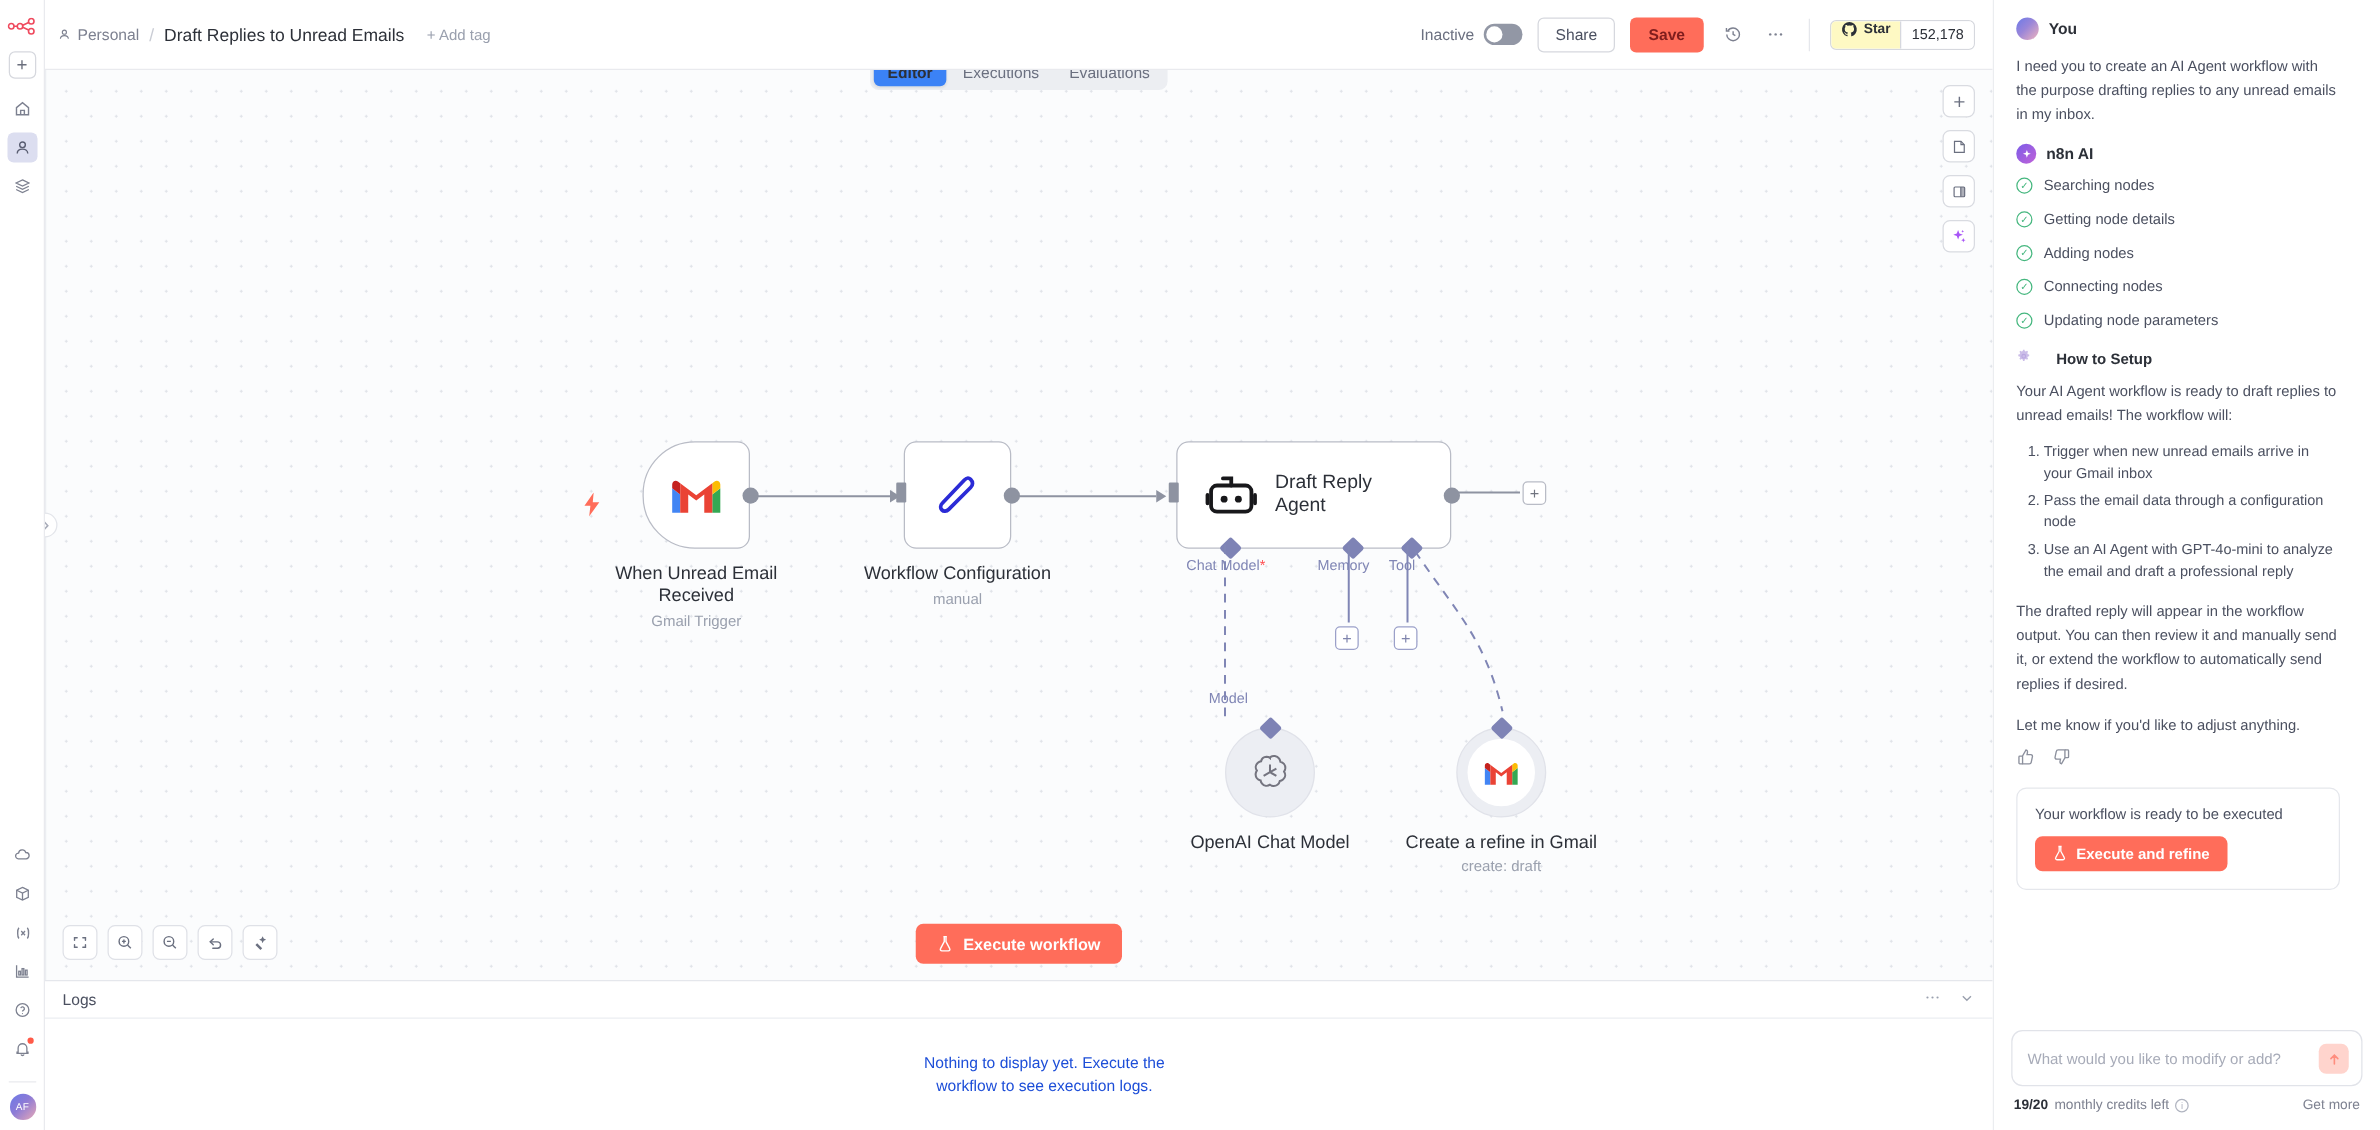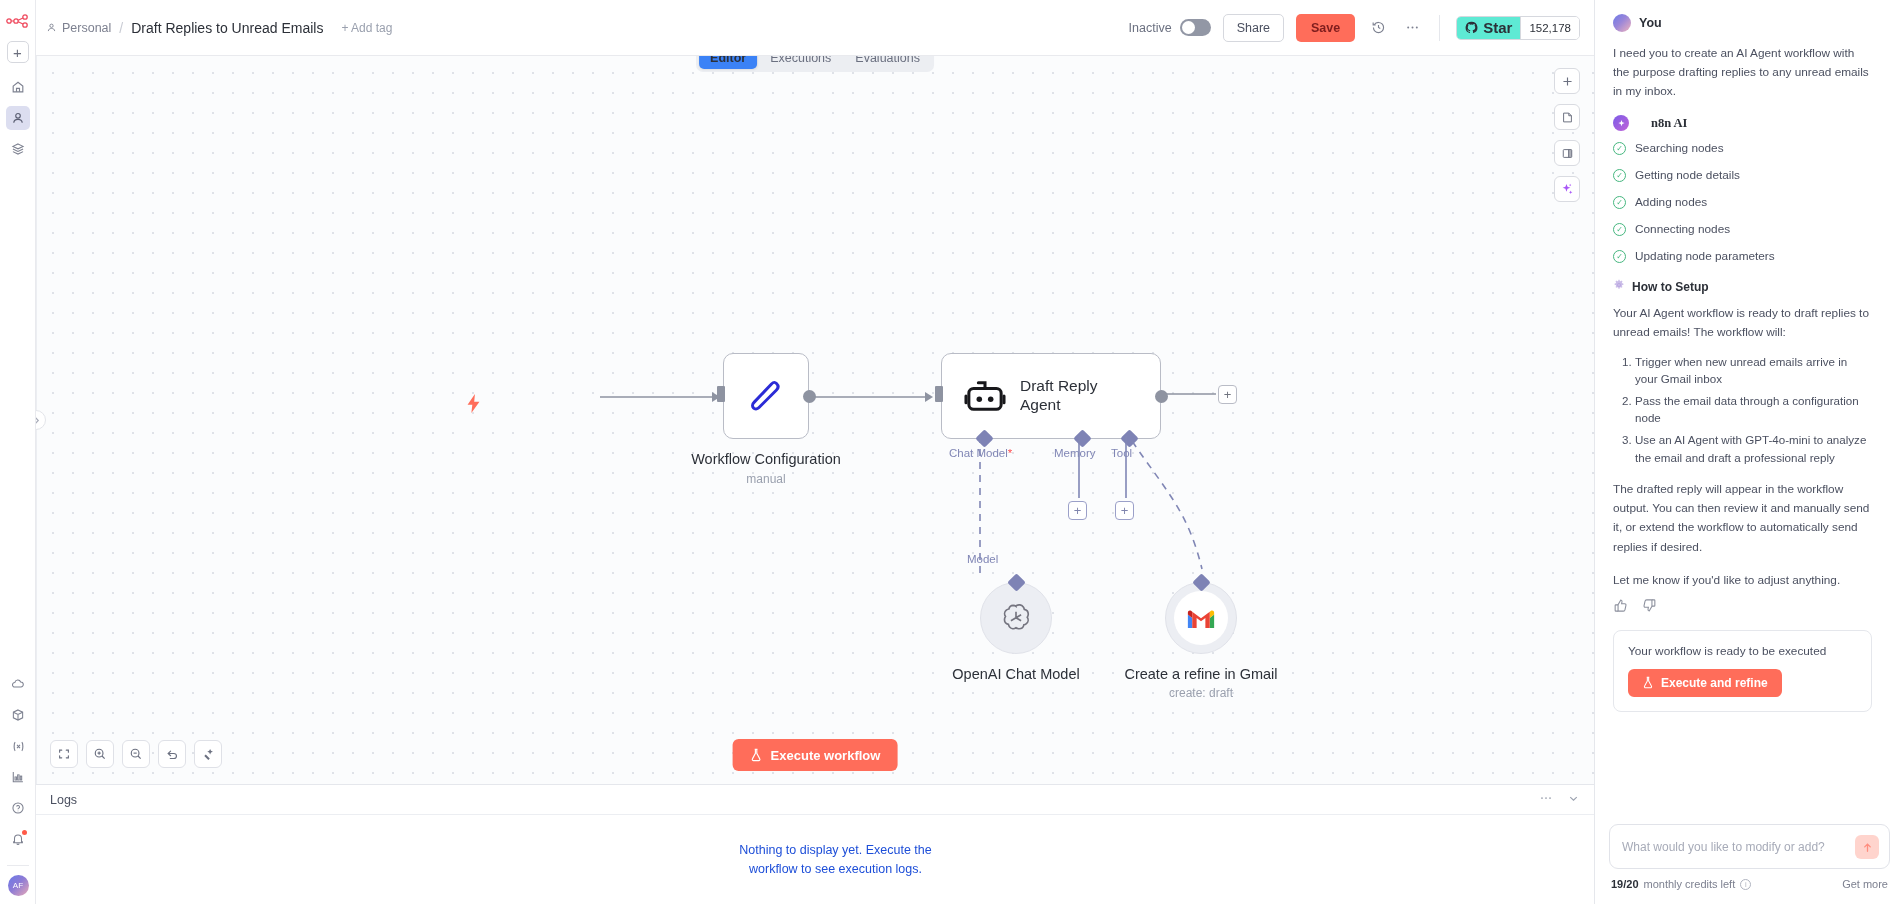--- a/index.html
+++ b/index.html
@@ -79,22 +79,22 @@
     background: #ff6d5a; color: #7f1d1d; font-size: 12.5px; font-weight: 600;
     cursor: pointer; display: flex; align-items: center;
   }
   .icon-btn { width: 22px; height: 22px; display: flex; align-items: center;
     justify-content: center; color: #7d8190; cursor: pointer; }
   .top-divider { width: 1px; height: 26px; background: #e5e7ec; margin: 0 4px; }
   .gh-star {
     display: flex; align-items: center; height: 24px;
     border: 1px solid #d6d8de; border-radius: 5px; overflow: hidden; cursor: pointer;
   }
-  .gh-left { display: flex; align-items: center; gap: 5px; padding: 0 8px;
-    height: 100%; background: #5eead4; color: #2c3038; font-size: 15px; font-weight: 600; }
+  .gh-left { display: flex; align-items: flex-start; gap: 5px; padding: 0 8px;
+    height: 100%; background: #fef9c3; color: #2c3038; font-size: 11px; font-weight: 600; }
   .gh-count { padding: 0 8px; height: 100%; display: flex; align-items: center;
     background: #fff; color: #2c3038; font-size: 11.5px; border-left: 1px solid #d6d8de; }
 
   
   .tabs-pill {
     position: absolute; left: 50%; transform: translateX(-50%);
     top: 44px; z-index: 25;
     background: #eceef2; border-radius: 7px; padding: 3px;
     display: flex; gap: 2px;
   }
@@ -191,30 +191,30 @@
 
   
   .rightpanel { width: 310px; flex: 0 0 310px; height: 904px; background: #fff;
     border-left: 1px solid #e5e7ec; display: flex; flex-direction: column; }
   .rp-scroll { flex: 1 1 auto; overflow: hidden; padding: 14px 32px 0 18px; }
   .rp-user { display: flex; align-items: center; gap: 8px; margin-bottom: 12px; }
   .rp-avatar { width: 18px; height: 18px; border-radius: 50%;
     background: linear-gradient(135deg,#6b7ae8 0%, #9a86d9 45%, #f0b3bd 100%); }
   .rp-name { font-size: 12.5px; font-weight: 700; color: #2c3038; }
   .rp-text { font-size: 11.8px; color: #4b5060; line-height: 1.62; margin-bottom: 14px; }
-  .rp-ai-head { display: flex; align-items: center; gap: 22px; margin: 6px 0 10px; font-family: Liberation Serif, serif; }
+  .rp-ai-head { display: flex; align-items: center; gap: 8px; margin: 6px 0 10px; }
   .rp-ai-badge { width: 16px; height: 16px; border-radius: 50%;
     background: linear-gradient(135deg,#7b5ce8,#c162d8); color: #fff;
     display: flex; align-items: center; justify-content: center; font-size: 9px; }
   .rp-step { display: flex; align-items: center; gap: 9px; margin-bottom: 13px; }
   .rp-step-label { font-size: 11.8px; color: #4b5060; }
   .check { width: 13px; height: 13px; border: 1.4px solid #46b77f; border-radius: 50%;
     display: flex; align-items: center; justify-content: center; color: #46b77f;
     font-size: 8px; flex: 0 0 13px; }
-  .rp-setup-head { display: flex; align-items: center; gap: 7px; margin: 16px 0 10px;
+  .rp-setup-head { display: flex; align-items: center; gap: 20px; margin: 16px 0 10px;
     font-size: 12px; font-weight: 700; color: #2c3038; }
   .rp-ol { margin: 10px 0 14px 0; padding-left: 22px; }
   .rp-ol li { font-size: 11.6px; color: #4b5060; line-height: 1.52; margin-bottom: 4px; }
   .rp-feedback { display: flex; gap: 14px; margin: 6px 0 14px; color: #8c909d; font-size: 14px; }
   .rp-card { border: 1px solid #e5e7ec; border-radius: 8px; padding: 13px 14px 14px; }
   .rp-card-text { font-size: 11.8px; color: #4b5060; margin-bottom: 11px; }
   .btn-exec-refine { height: 28px; padding: 0 14px; background: #ff6d5a; border: none;
     border-radius: 6px; color: #fff; font-size: 12px; font-weight: 600;
     display: inline-flex; align-items: center; gap: 7px; cursor: pointer; }
 
@@ -410,20 +410,35 @@
           </svg>
         </div>
       </div>
 
       <div class="bolt" style="left:430px; top:338px;">
         <svg width="15" height="19" viewBox="0 0 12 16" fill="currentColor">
             <path d="M7.2 0L1 9h4l-.8 7L11 6.6H6.6z"></path>
           </svg>
       </div>
 
+      <div class="node" style="left:478px; top:297px;">
+        <div class="node-box node-trigger">
+          <svg width="44" height="33" viewBox="0 0 48 36">
+            <path d="M3 33h7V17L3 11.5z" fill="#4285F4"></path>
+            <path d="M38 33h7V11.5L38 17z" fill="#34A853"></path>
+            <path d="M3 8.2C3 5.6 5.9 4.1 8 5.7l2 1.5v9.8L3 11.5z" fill="#C5221F"></path>
+            <path d="M45 8.2c0-2.6-2.9-4.1-5-2.5l-2 1.5v9.8l7-5.5z" fill="#FBBC04"></path>
+            <path d="M10 33V7.2l14 10.5L38 7.2V33h-7V17l-7 5.2L17 17v16z" fill="#EA4335"></path>
+            <path d="M10 7.2l14 10.5L38 7.2 24 17.7z" fill="#EA4335"></path>
+          </svg>
+        </div>
+        <div class="port-dot" style="left:80px; top:36.5px;"></div>
+        <div class="node-label">When Unread Email Received</div>
+        <div class="node-sub">Gmail Trigger</div>
+      </div>
 
       <svg style="position:absolute; left:564px; top:333px;" width="126" height="16">
         <path d="M0 8 H112" stroke="#8e93a1" stroke-width="1.6" fill="none"></path>
         <path d="M112 3 L120 8 L112 13 Z" fill="#8e93a1"></path>
       </svg>
 
       <div class="node" style="left:687px; top:297px;">
         <div class="port-in" style="left:-6px; top:33px;"></div>
         <div class="node-box">
           <svg width="40" height="40" viewBox="0 0 40 40" fill="none" stroke="#2b2bd6" stroke-width="3" stroke-linecap="round">

